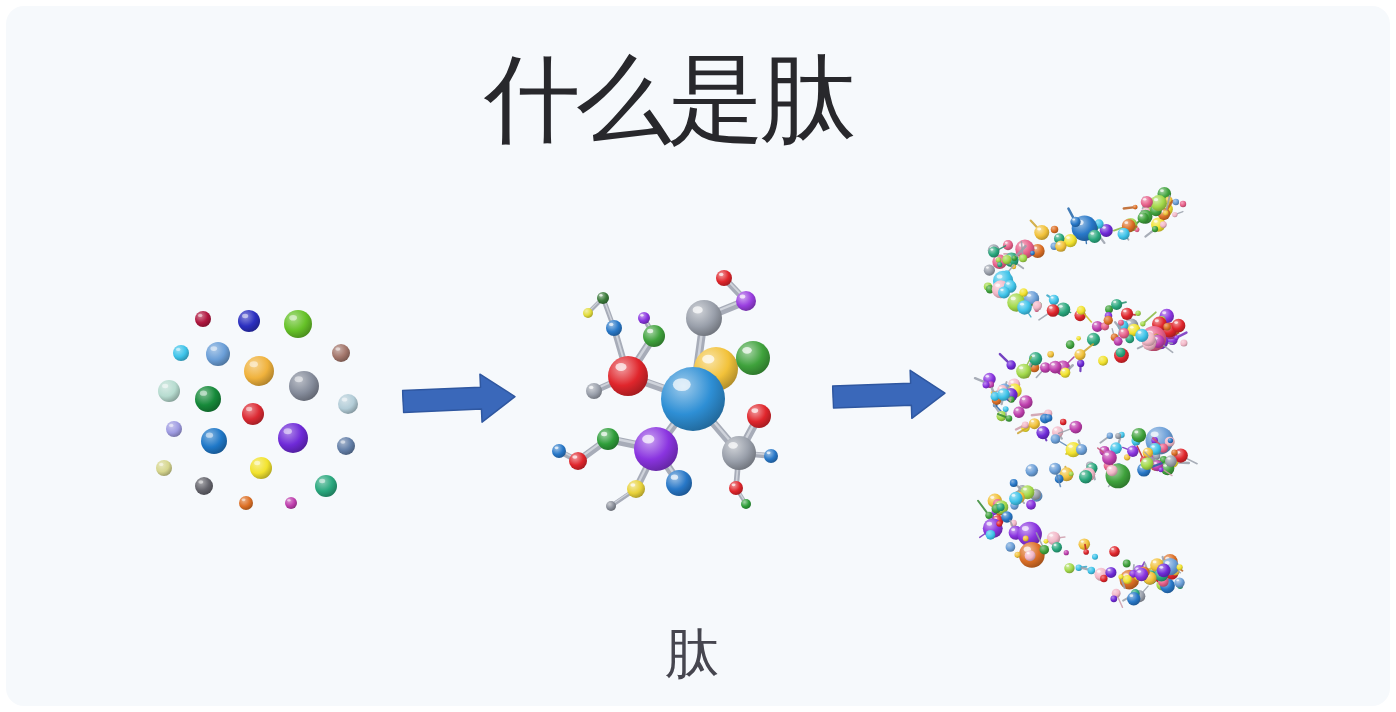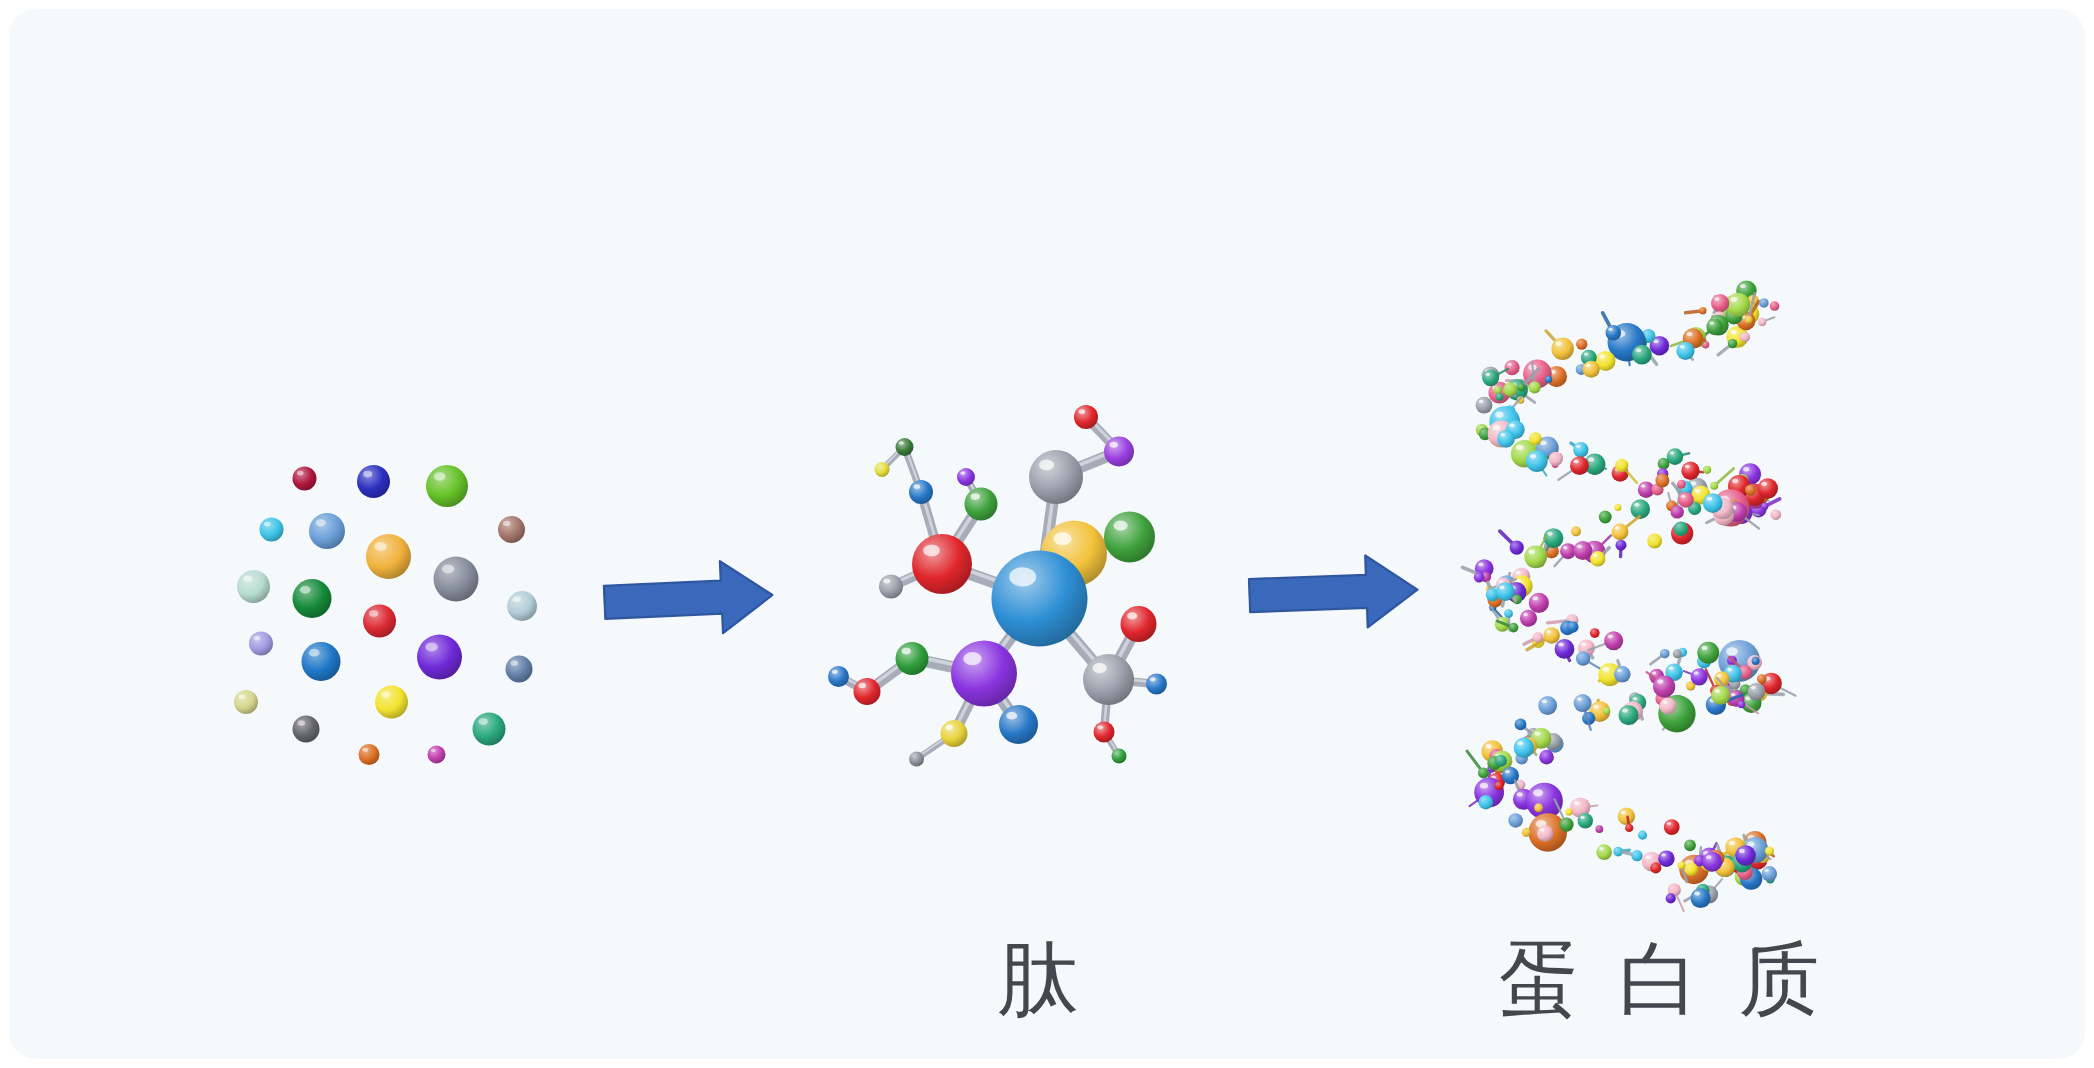--- a/index.html
+++ b/index.html
@@ -27,20 +27,21 @@
   #svg-mol    {left:530px;top:250px;}
   #svg-protein{left:950px;top:175px;}
   #svg-arrow1 {left:396px;top:366px;transform:rotate(-2.5deg);}
   #svg-arrow2 {left:826px;top:362px;transform:rotate(-2deg);}
 </style>
 </head>
 <body style="background: rgb(255, 255, 255);">
 
 <div class="panel" id="panel" style="background: rgb(246, 249, 252);">
 
+  <h1 class="title" style="color: rgb(40, 40, 44);">什么是肽</h1>
 
   <svg id="svg-amino" width="240" height="240" viewBox="0 0 240 240">
       <defs>
         <radialGradient id="g0" cx="35%" cy="30%" r="80%">
           <stop offset="0" stop-color="rgb(211,127,149)"></stop>
           <stop offset="0.55" stop-color="#b0173f"></stop>
           <stop offset="1" stop-color="rgb(119,15,42)"></stop>
         </radialGradient>
         <radialGradient id="g1" cx="35%" cy="30%" r="80%">
           <stop offset="0" stop-color="rgb(138,140,220)"></stop>
@@ -2507,15 +2508,14 @@
       <ellipse cx="175.37131429134132" cy="414.6651027514657" rx="1.8798852716423573" ry="1.3427751940302552" fill="#ffffff" opacity="0.7"></ellipse>
       <circle cx="171.45157529780712" cy="398.52169766247323" r="4.522239758213982" fill="url(#g343)"></circle>
       <circle cx="185.48997670464018" cy="393.5243282167421" r="6.66063528303057" fill="url(#g344)"></circle>
       <ellipse cx="183.15875435557948" cy="390.52704233937834" rx="1.8649778792485596" ry="1.332127056606114" fill="#ffffff" opacity="0.7"></ellipse>
       <line x1="160.1569511208035" y1="412.2524455825649" x2="166.51735376352897" y2="426.3700050381648" stroke="rgb(206,156,170)" stroke-width="1.3758525940589608" stroke-linecap="round" opacity="0.85"></line>
       <circle cx="160.1569511208035" cy="412.2524455825649" r="4.427671963861212" fill="url(#g345)"></circle>
       <circle cx="157.82249952140293" cy="417.8647431560701" r="3.3955584675306456" fill="url(#g346)"></circle>
     </svg>
 
   <div class="stage-label" style="left: 686px; color: rgb(70, 70, 79);">肽</div>
-  <div class="stage-label ls" style="left: 1100px; color: rgb(70, 70, 79);">蛋白质</div>
 
 </div>
 
 </body></html>

